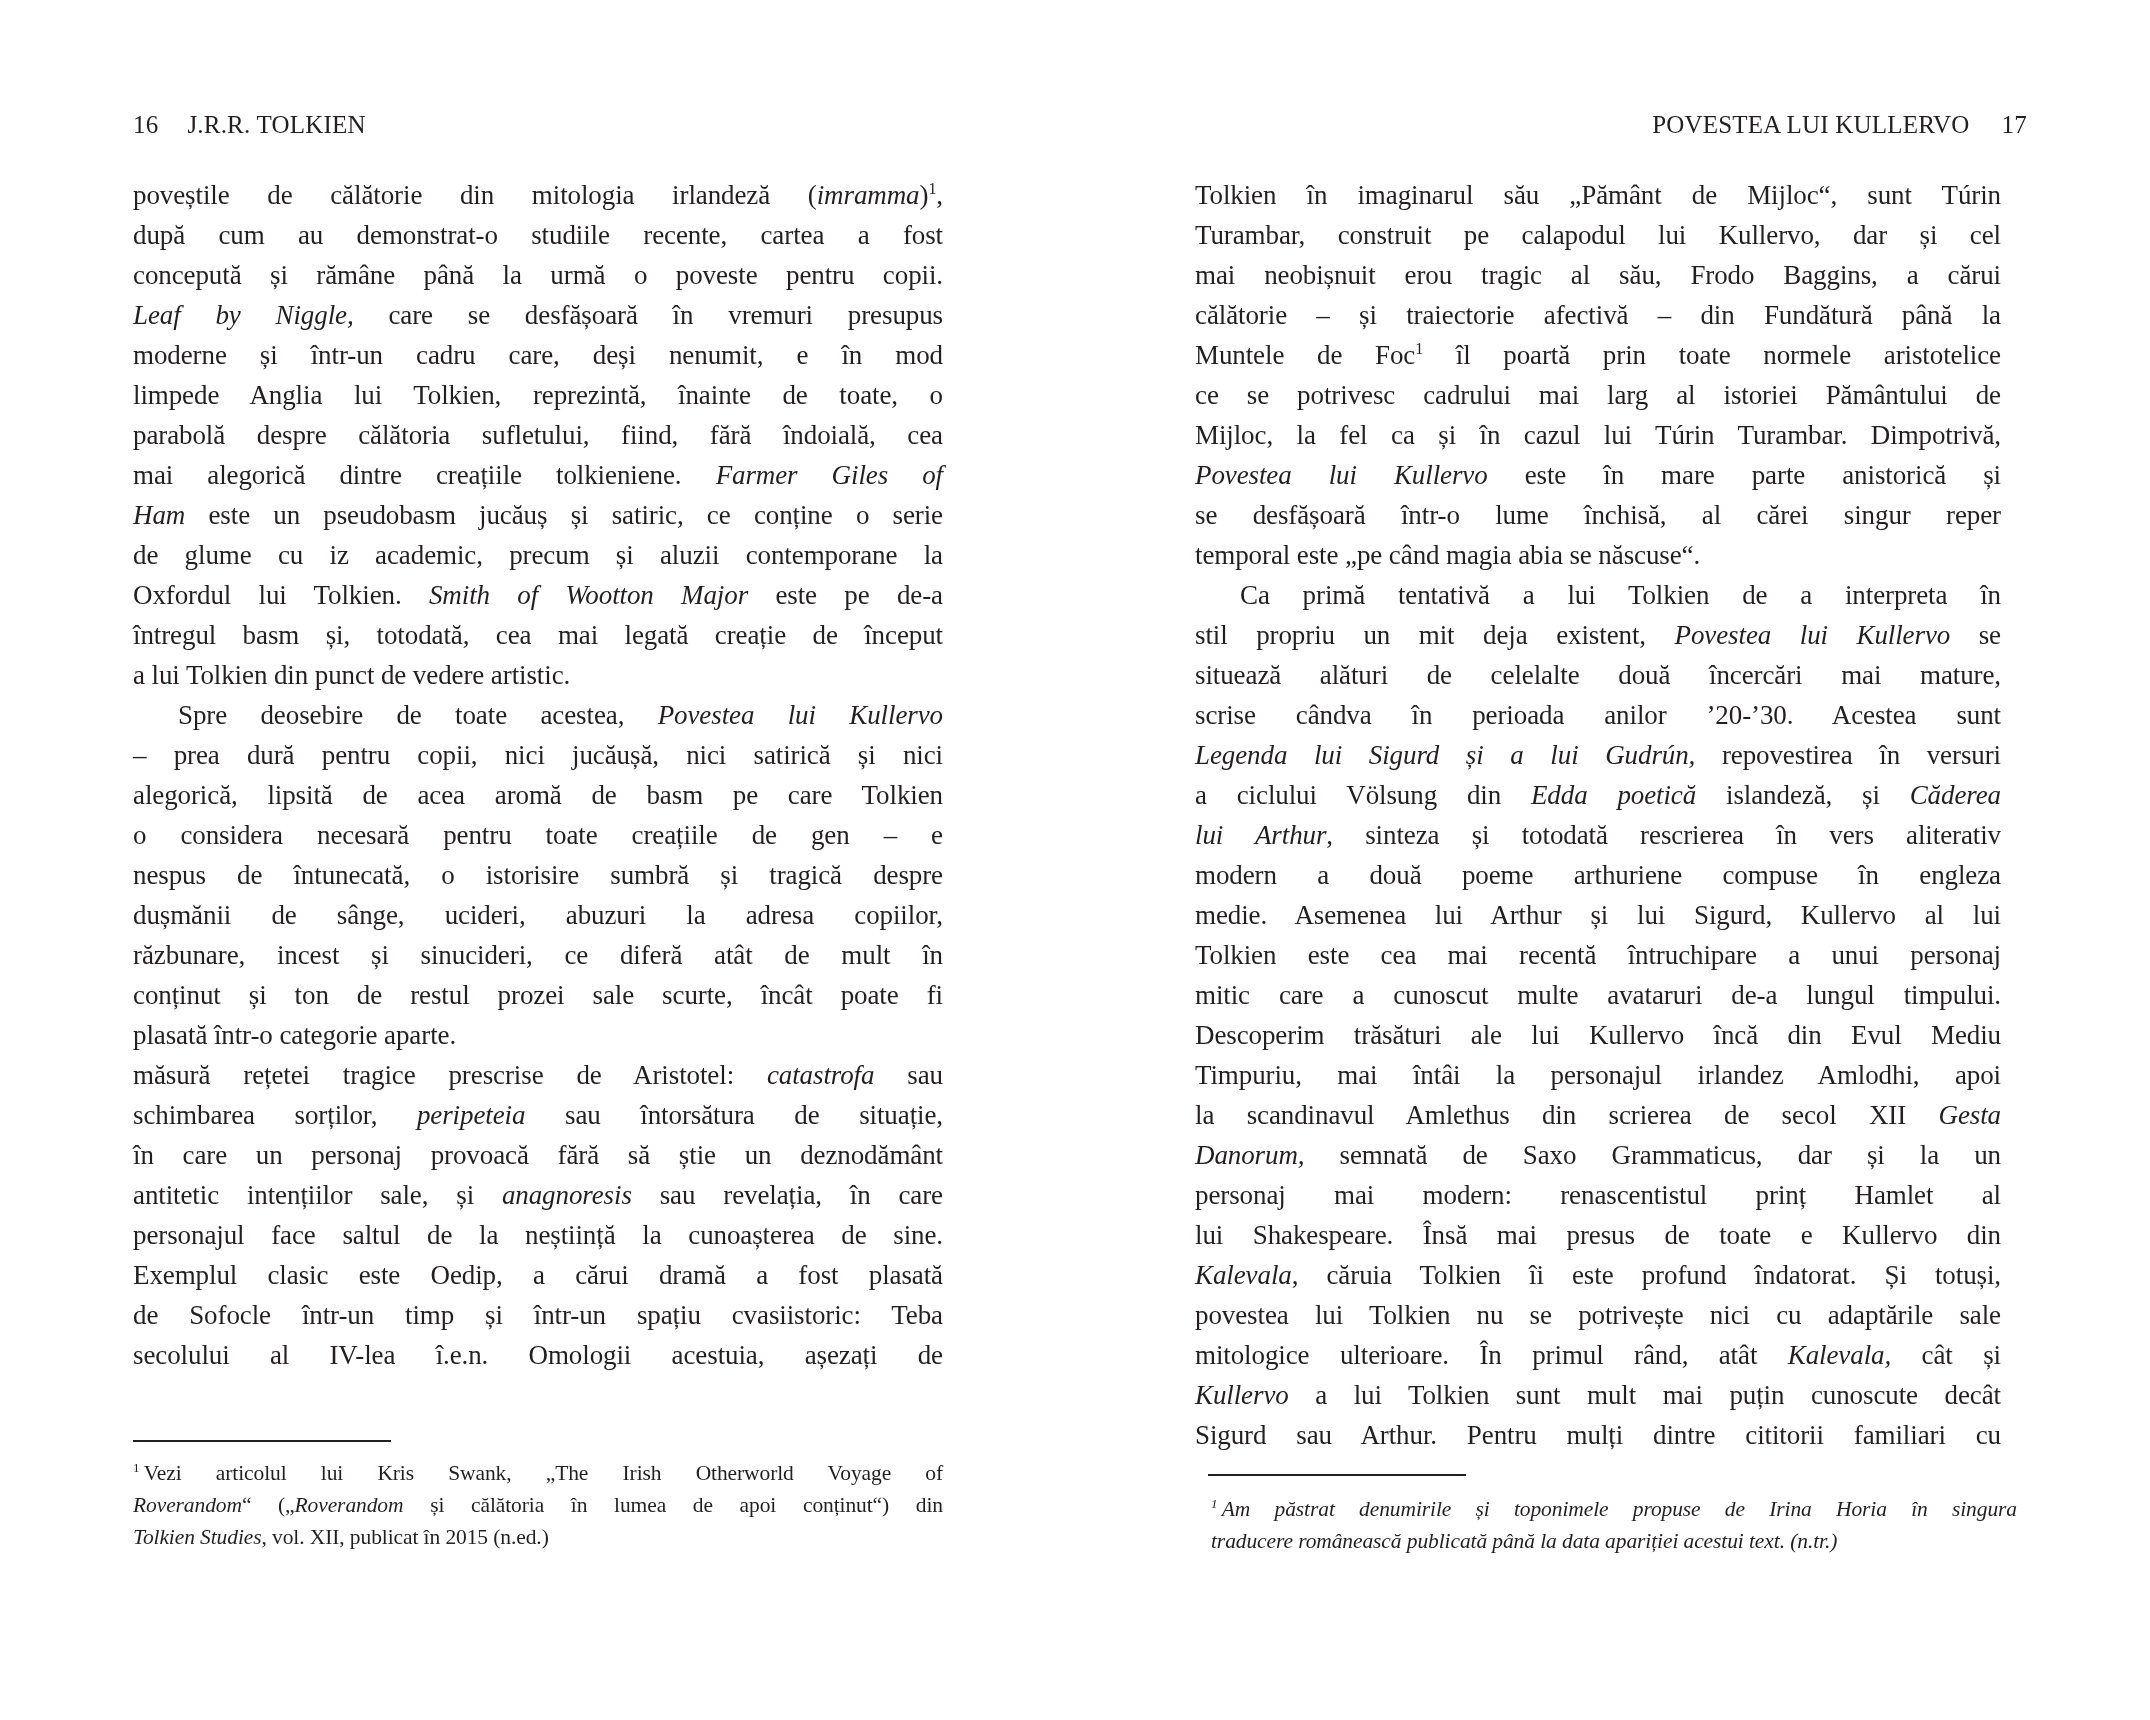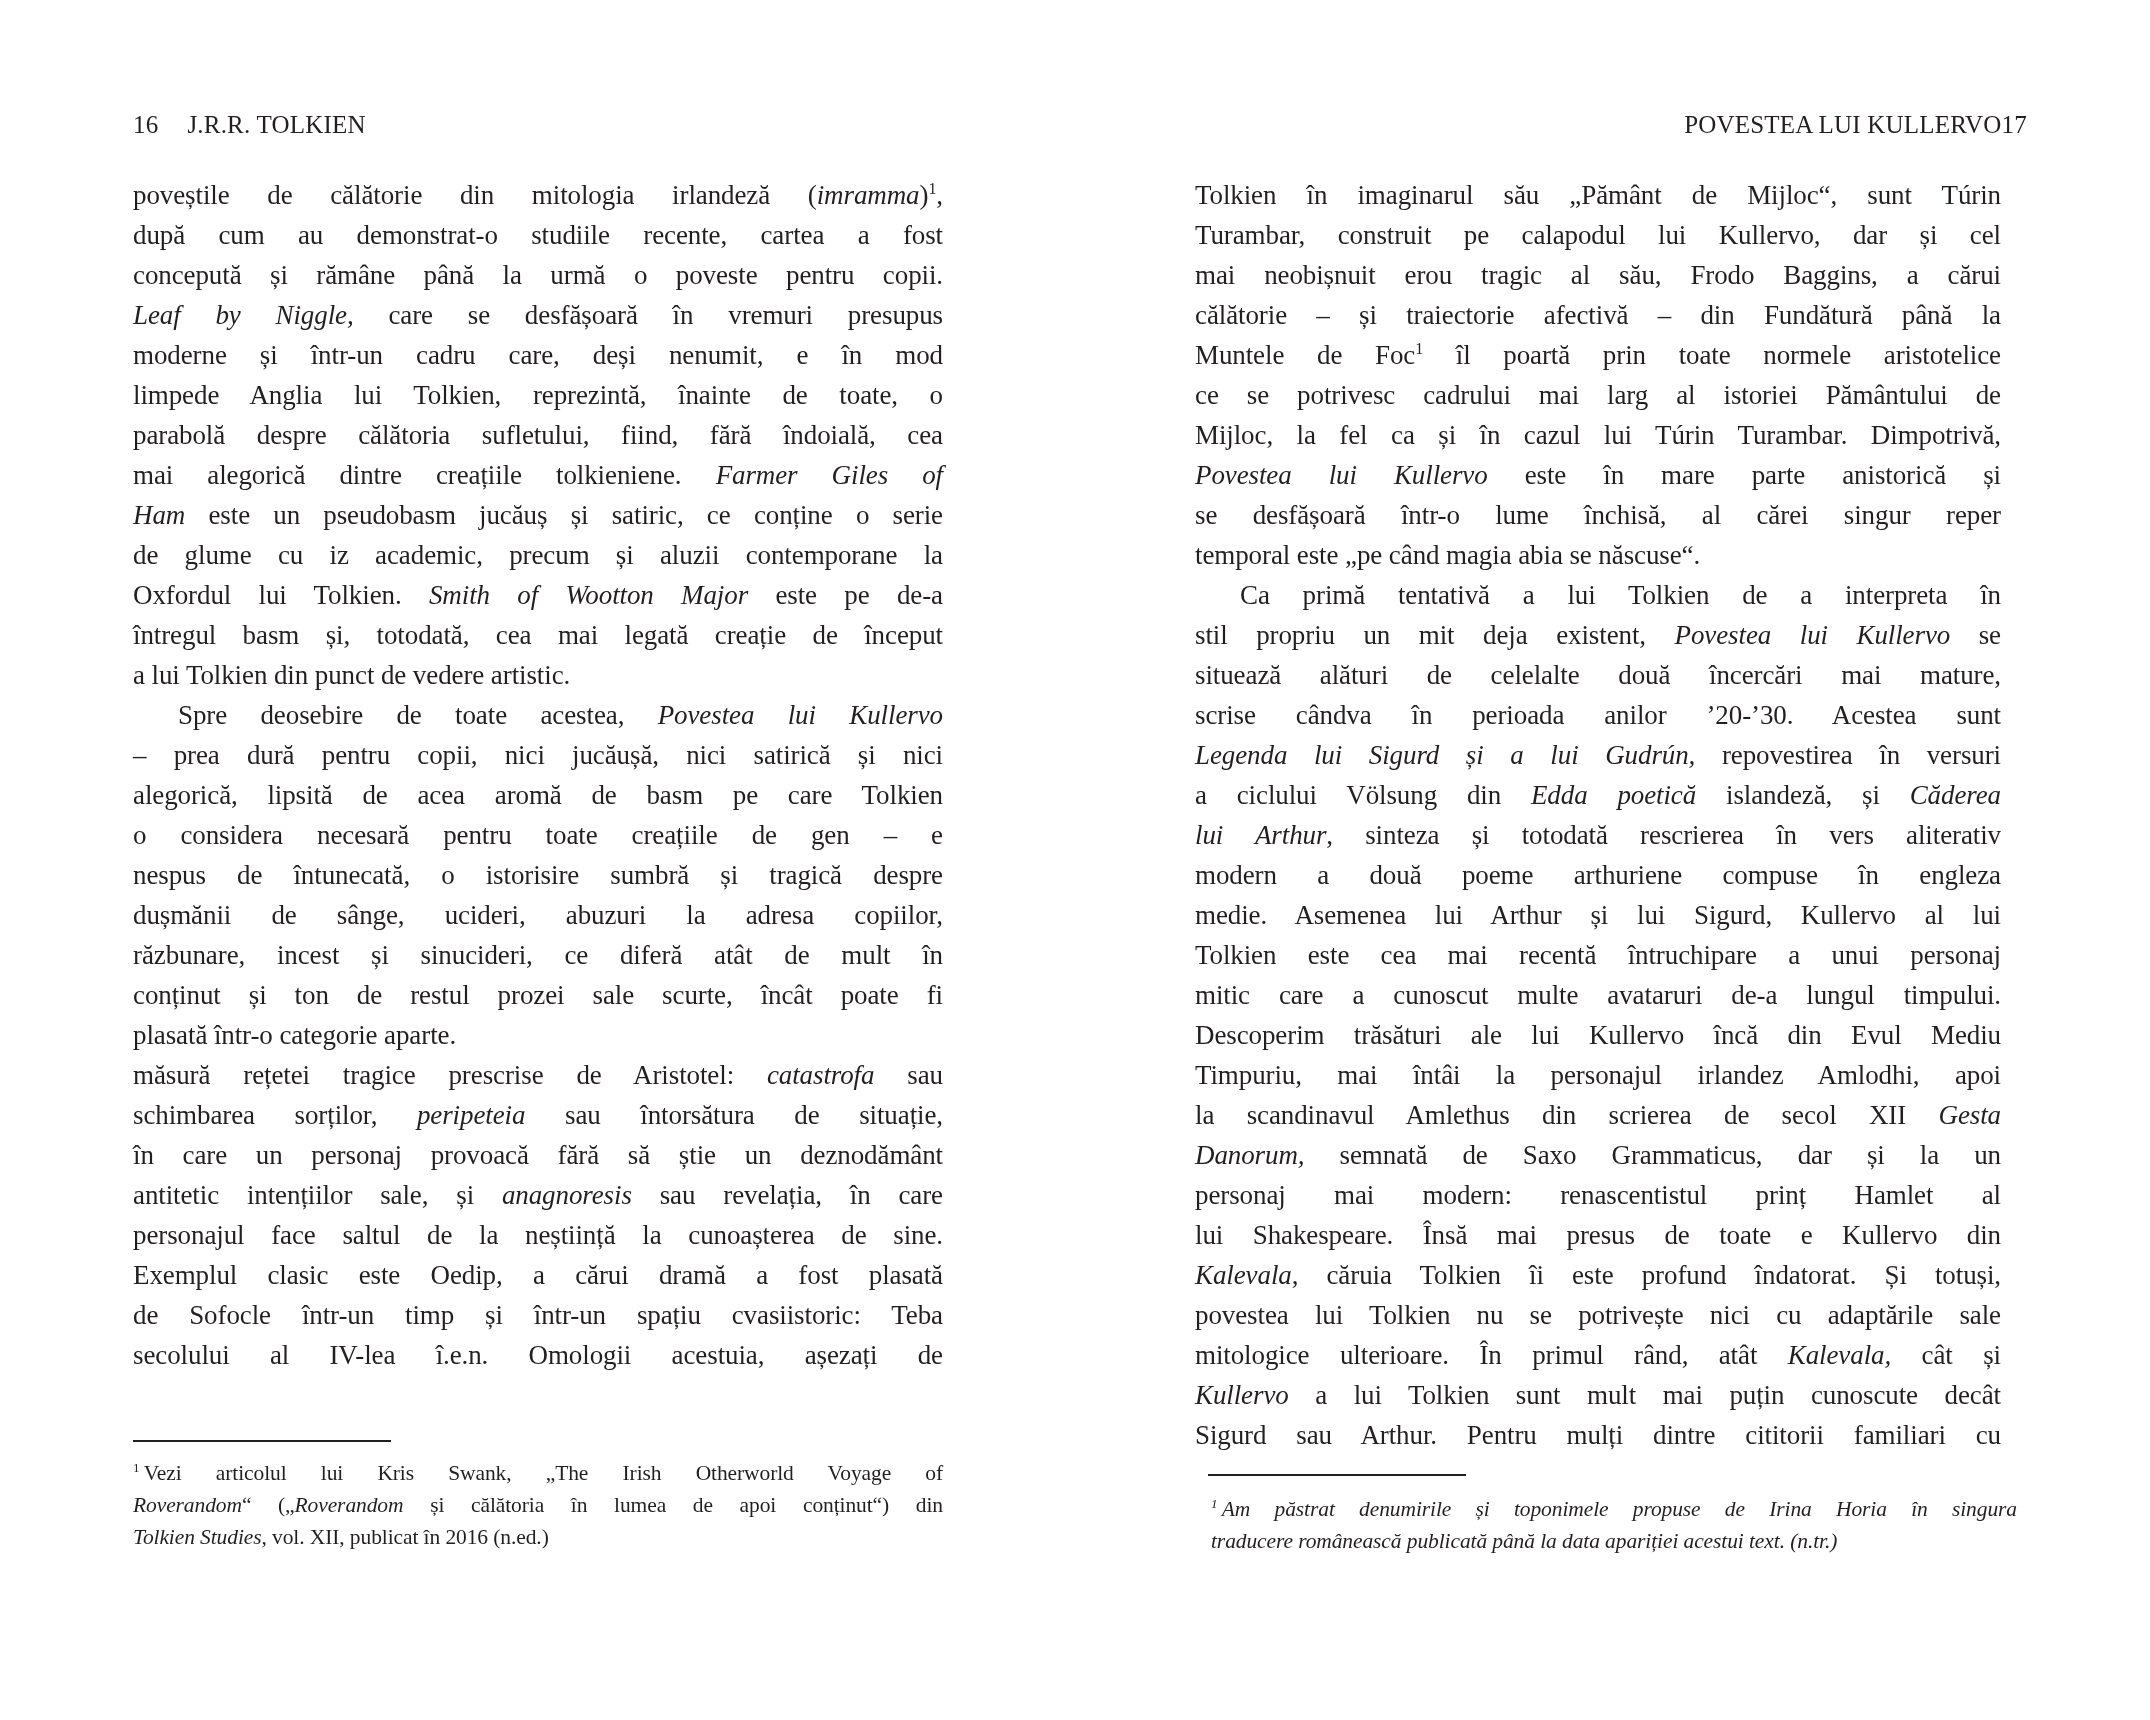--- a/index.html
+++ b/index.html
@@ -6,21 +6,21 @@
   body { width: 2151px; height: 1721px; position: relative; overflow: hidden; color: #231f20;
          font-family: "Liberation Serif", "DejaVu Serif", serif; }
   .page { position: absolute; top: 0; height: 1520px; padding-left: 10px; }
   .page.left { left: 0; width: 1075px; }
   .page.right { left: 1075px; width: 1076px; }
   .running-head { position: absolute; top: 109px; font-size: 25px; letter-spacing: 0.2px; white-space: nowrap; height: 32px; line-height: 32px; }
   .left .running-head { left: 133px; }
   .right .running-head { right: 134px; text-align: right; }
   .folio { display: inline-block; }
   .left .folio { margin-right: 29px; }
-  .right .folio { }
+  .right .folio { margin-left: 32px; }
   .body-col { position: absolute; top: 175px; }
   .left .body-col { left: 133px; width: 810px; }
   .right .body-col { left: 120px; width: 806px; }
   .line { display: block; height: 40px; line-height: 40px; font-size: 27px; white-space: nowrap;
           text-align: justify; text-align-last: justify; letter-spacing: -0.1px; overflow: visible; }
   .line.last { text-align-last: left; }
   .line.indent { padding-left: 45px; }
   .it { font-style: italic; }
   sup.fnref { font-size: 16px; line-height: 0; vertical-align: 10.2px; }
   .fn-rule { position: absolute; height: 1.5px; background: #231f20; width: 258px; }
@@ -70,21 +70,21 @@
       <span class="line"><span>antitetic intențiilor sale, și </span><span class="it">anagnoresis</span><span> sau revelația, în care</span></span>
       <span class="line"><span>personajul face saltul de la neștiință la cunoașterea de sine.</span></span>
       <span class="line"><span>Exemplul clasic este Oedip, a cărui dramă a fost plasată</span></span>
       <span class="line"><span>de Sofocle într-un timp și într-un spațiu cvasiistoric: Teba</span></span>
       <span class="line"><span>secolului al IV-lea î.e.n. Omologii acestuia, așezați de</span></span>
     </div>
   <div class="fn-rule"></div>
   <div class="fn">
       <span class="fn-line"><span class="fn-mark">1</span><span>Vezi articolul lui Kris Swank, „The Irish Otherworld Voyage of</span></span>
       <span class="fn-line"><span class="it">Roverandom</span><span>“ („</span><span class="it">Roverandom</span><span> și călătoria în lumea de apoi conținut“) din</span></span>
-      <span class="fn-line last"><span class="it">Tolkien Studies</span><span>, vol. XII, publicat în 2016 (n.ed.)</span></span>
+      <span class="fn-line last"><span class="it">Tolkien Studies</span><span>, vol. XII, publicat în 2015 (n.ed.)</span></span>
     </div>
 </div>
 
 <div class="page right">
   <div class="running-head">
     <span>POVESTEA LUI KULLERVO</span><span class="folio">17</span>
   </div>
   <div class="body-col">
       <span class="line"><span>Tolkien în imaginarul său „Pământ de Mijloc“, sunt Túrin</span></span>
       <span class="line"><span>Turambar, construit pe calapodul lui Kullervo, dar și cel</span></span>

